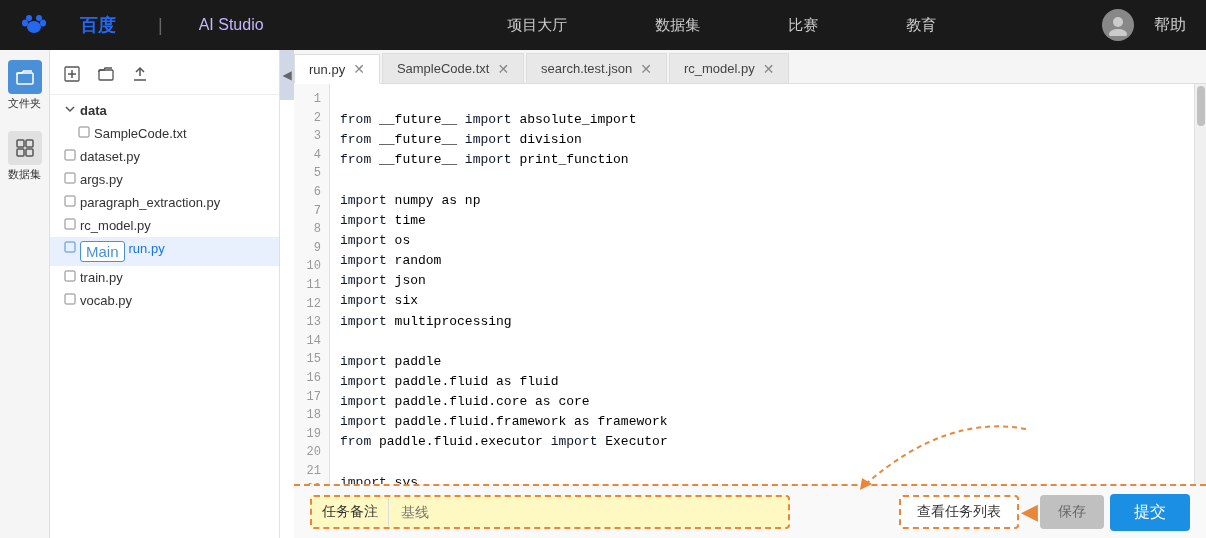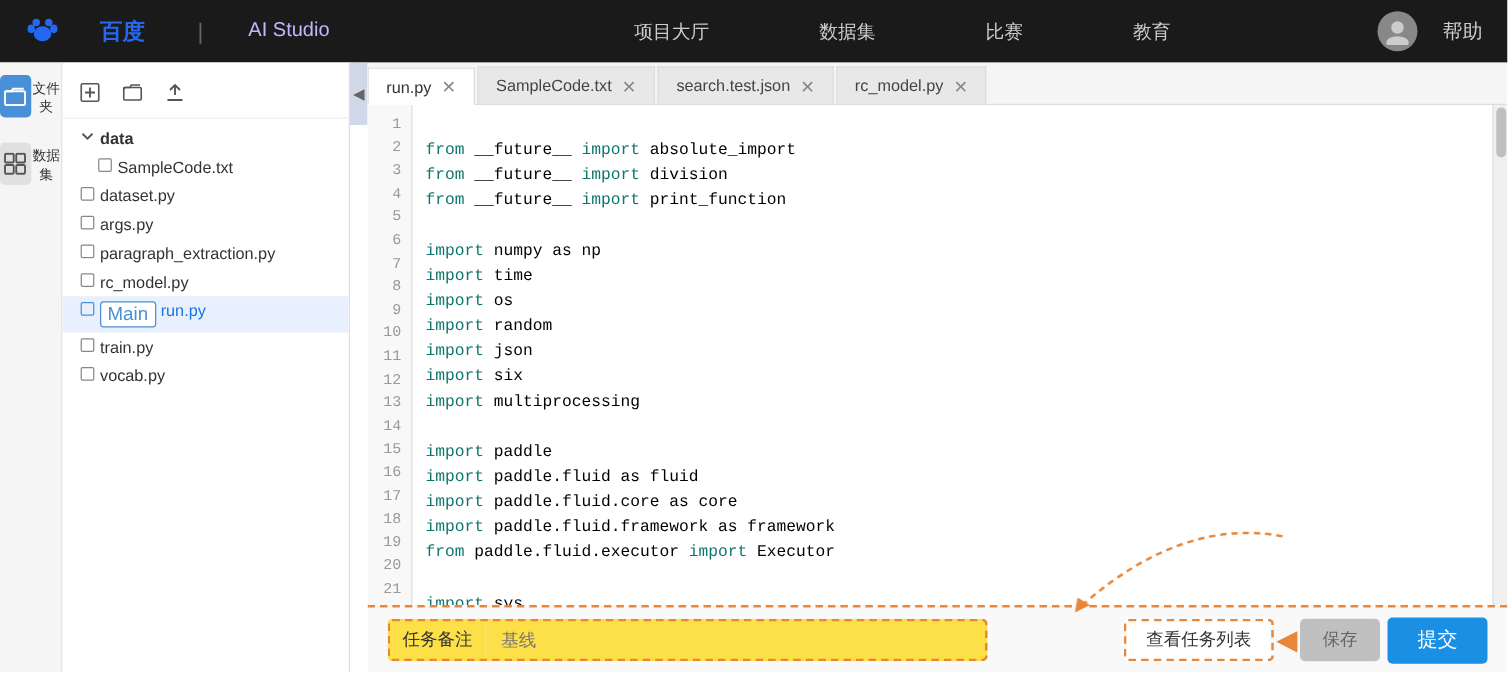--- a/index.html
+++ b/index.html
@@ -105,20 +105,21 @@
       border-radius: 4px;
     }
     .sidebar-icon-label {
       font-size: 11px;
       color: #333;
       text-align: center;
       margin-top: 2px;
     }
     .sidebar-icon-group {
       display: flex;
+      flex-direction: column;
       align-items: center;
     }
     .sidebar-icon-active {
       background: #4a90d9;
       color: #fff;
     }
 
     
     .file-tree {
       width: 230px;
@@ -254,39 +255,39 @@
     }
     .scrollbar-thumb {
       width: 8px;
       margin: 2px;
       height: 40px;
       background: #c0c0c0;
       border-radius: 4px;
     }
 
     
-    .kw { color: #0f766e; }
+    .kw { color: #0f172a; }
 
     
     .bottom-bar {
       height: 54px;
       background: #f9f9f9;
       border-top: 2px dashed #e8873a;
       display: flex;
       align-items: center;
       padding: 0 16px;
       gap: 10px;
       position: relative;
     }
     .task-input-group {
       display: flex;
       align-items: center;
       border: 2px dashed #e8873a;
       border-radius: 4px;
-      background: #fde047;
+      background: #fef9c3;
       flex: 1;
       max-width: 480px;
     }
     .task-input-inner {
       display: flex;
       align-items: center;
       width: 100%;
     }
     .task-label {
       font-size: 14px;

